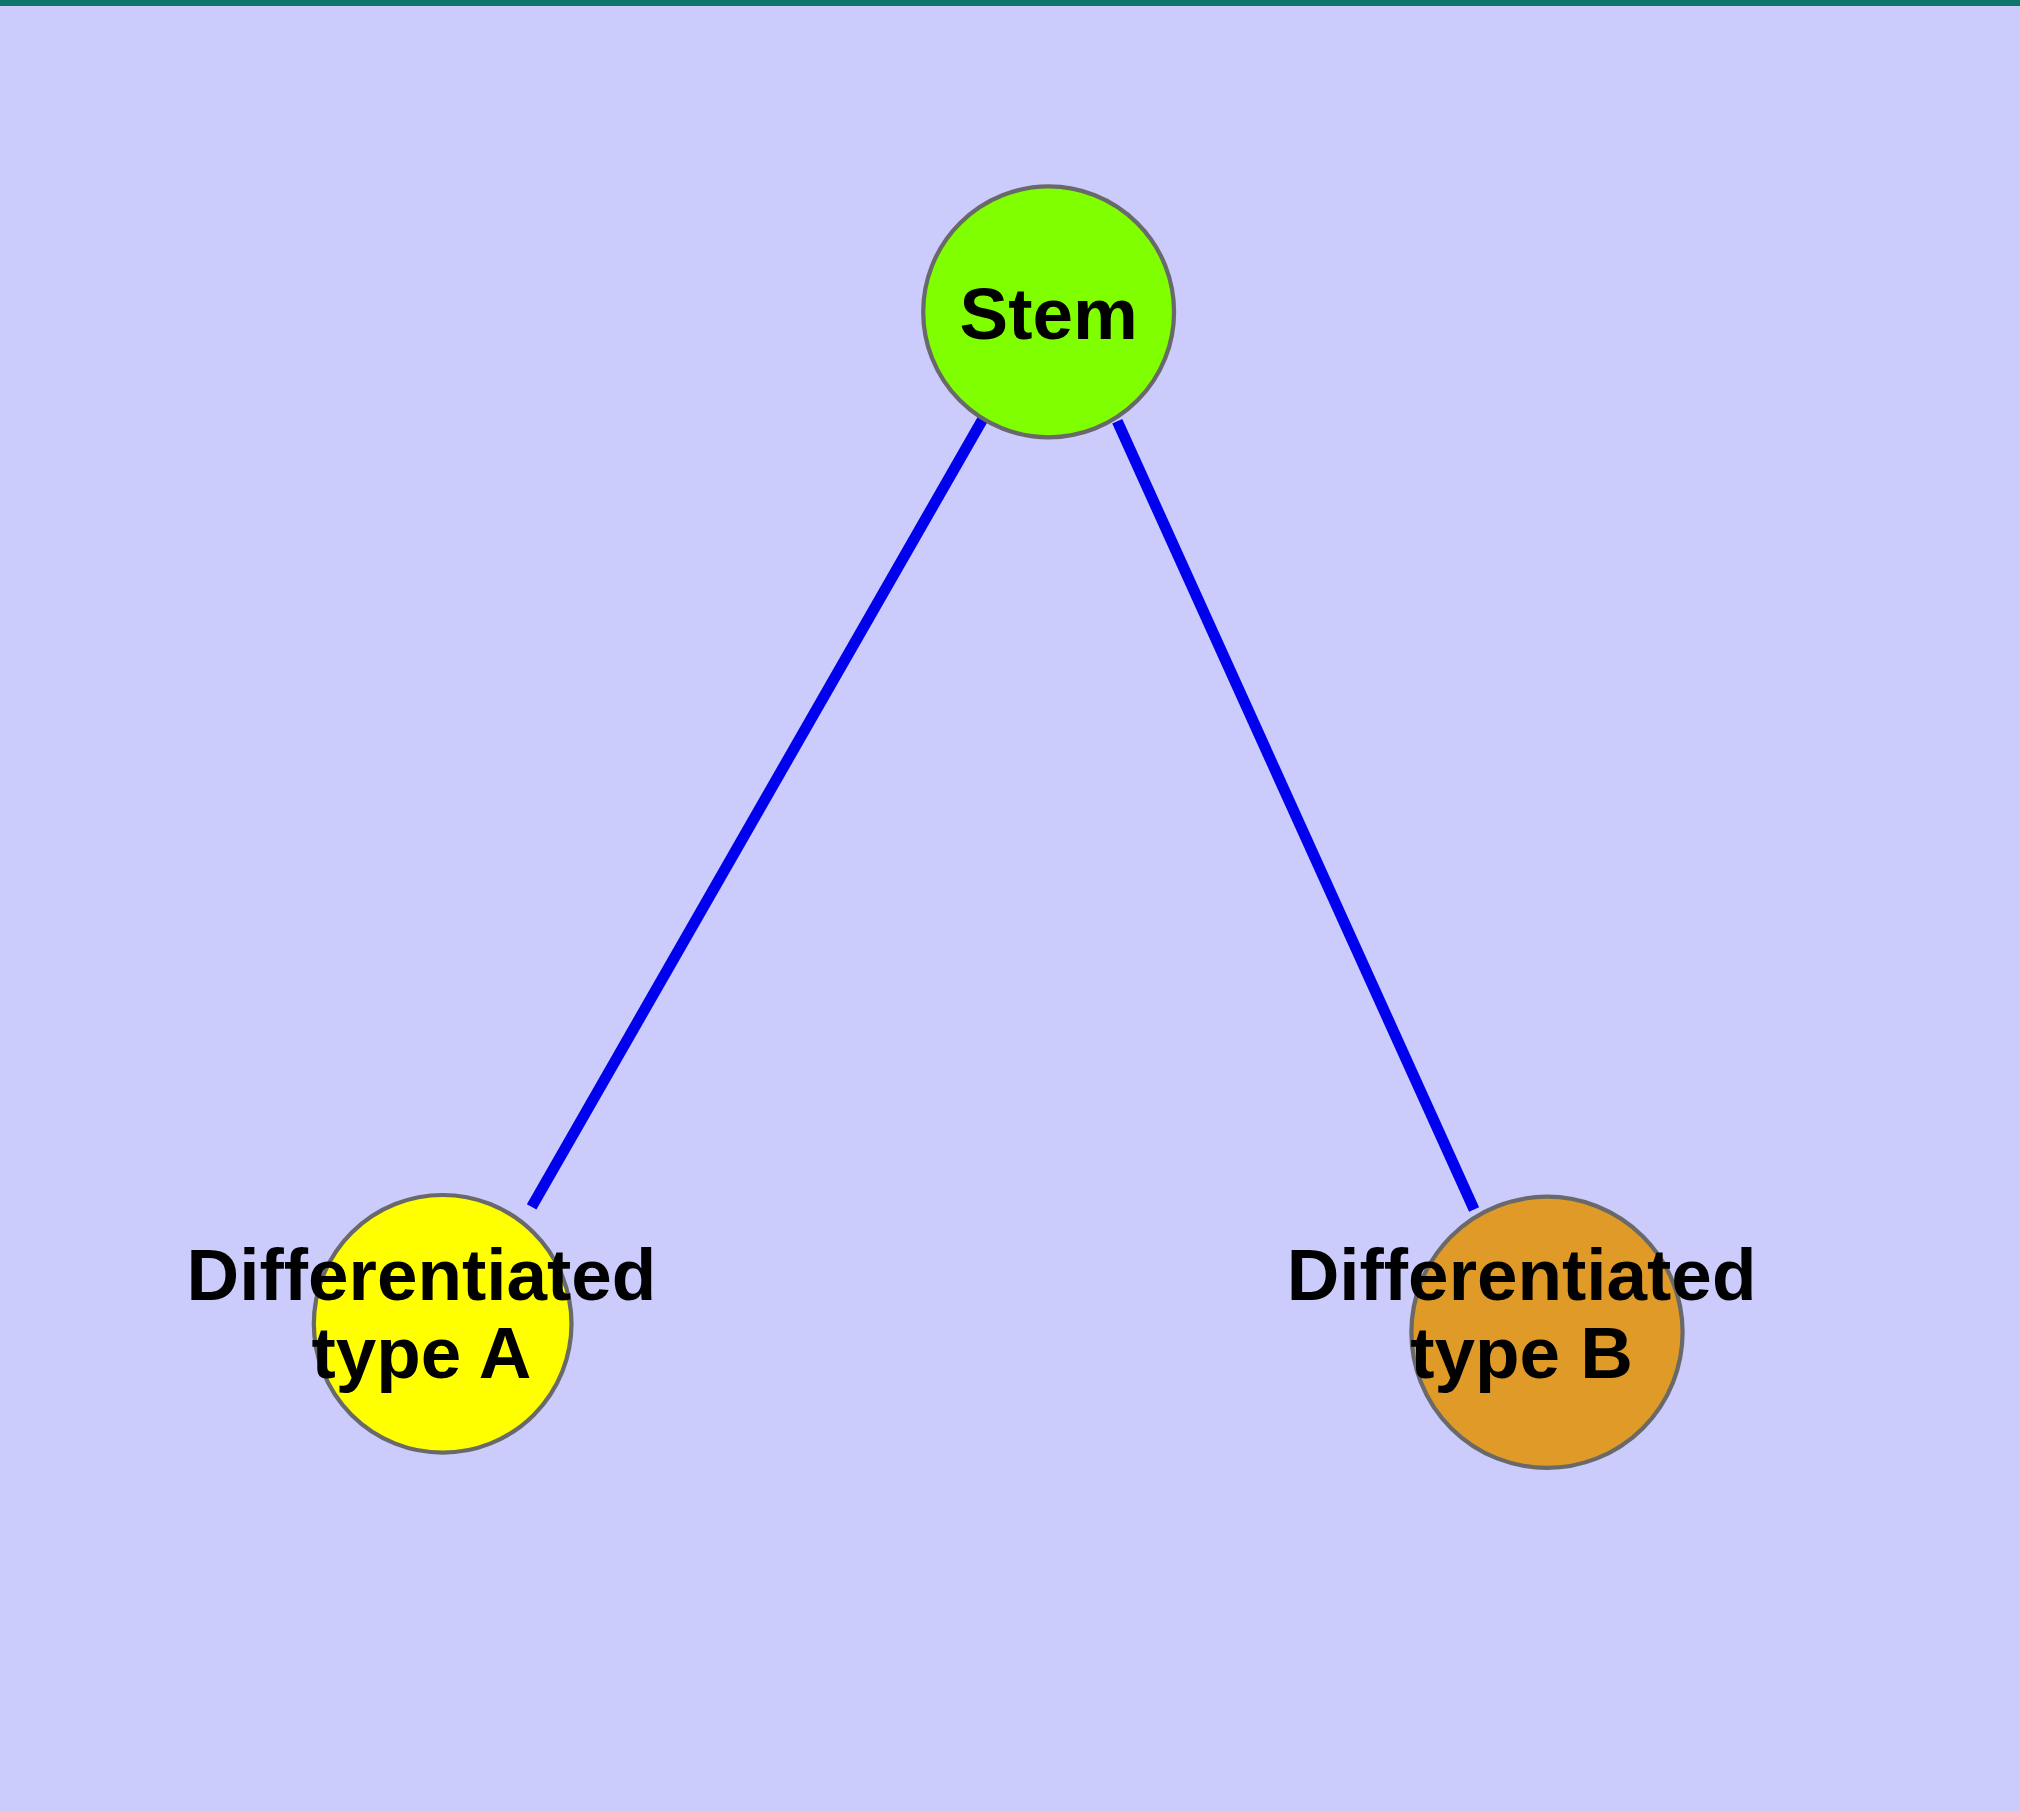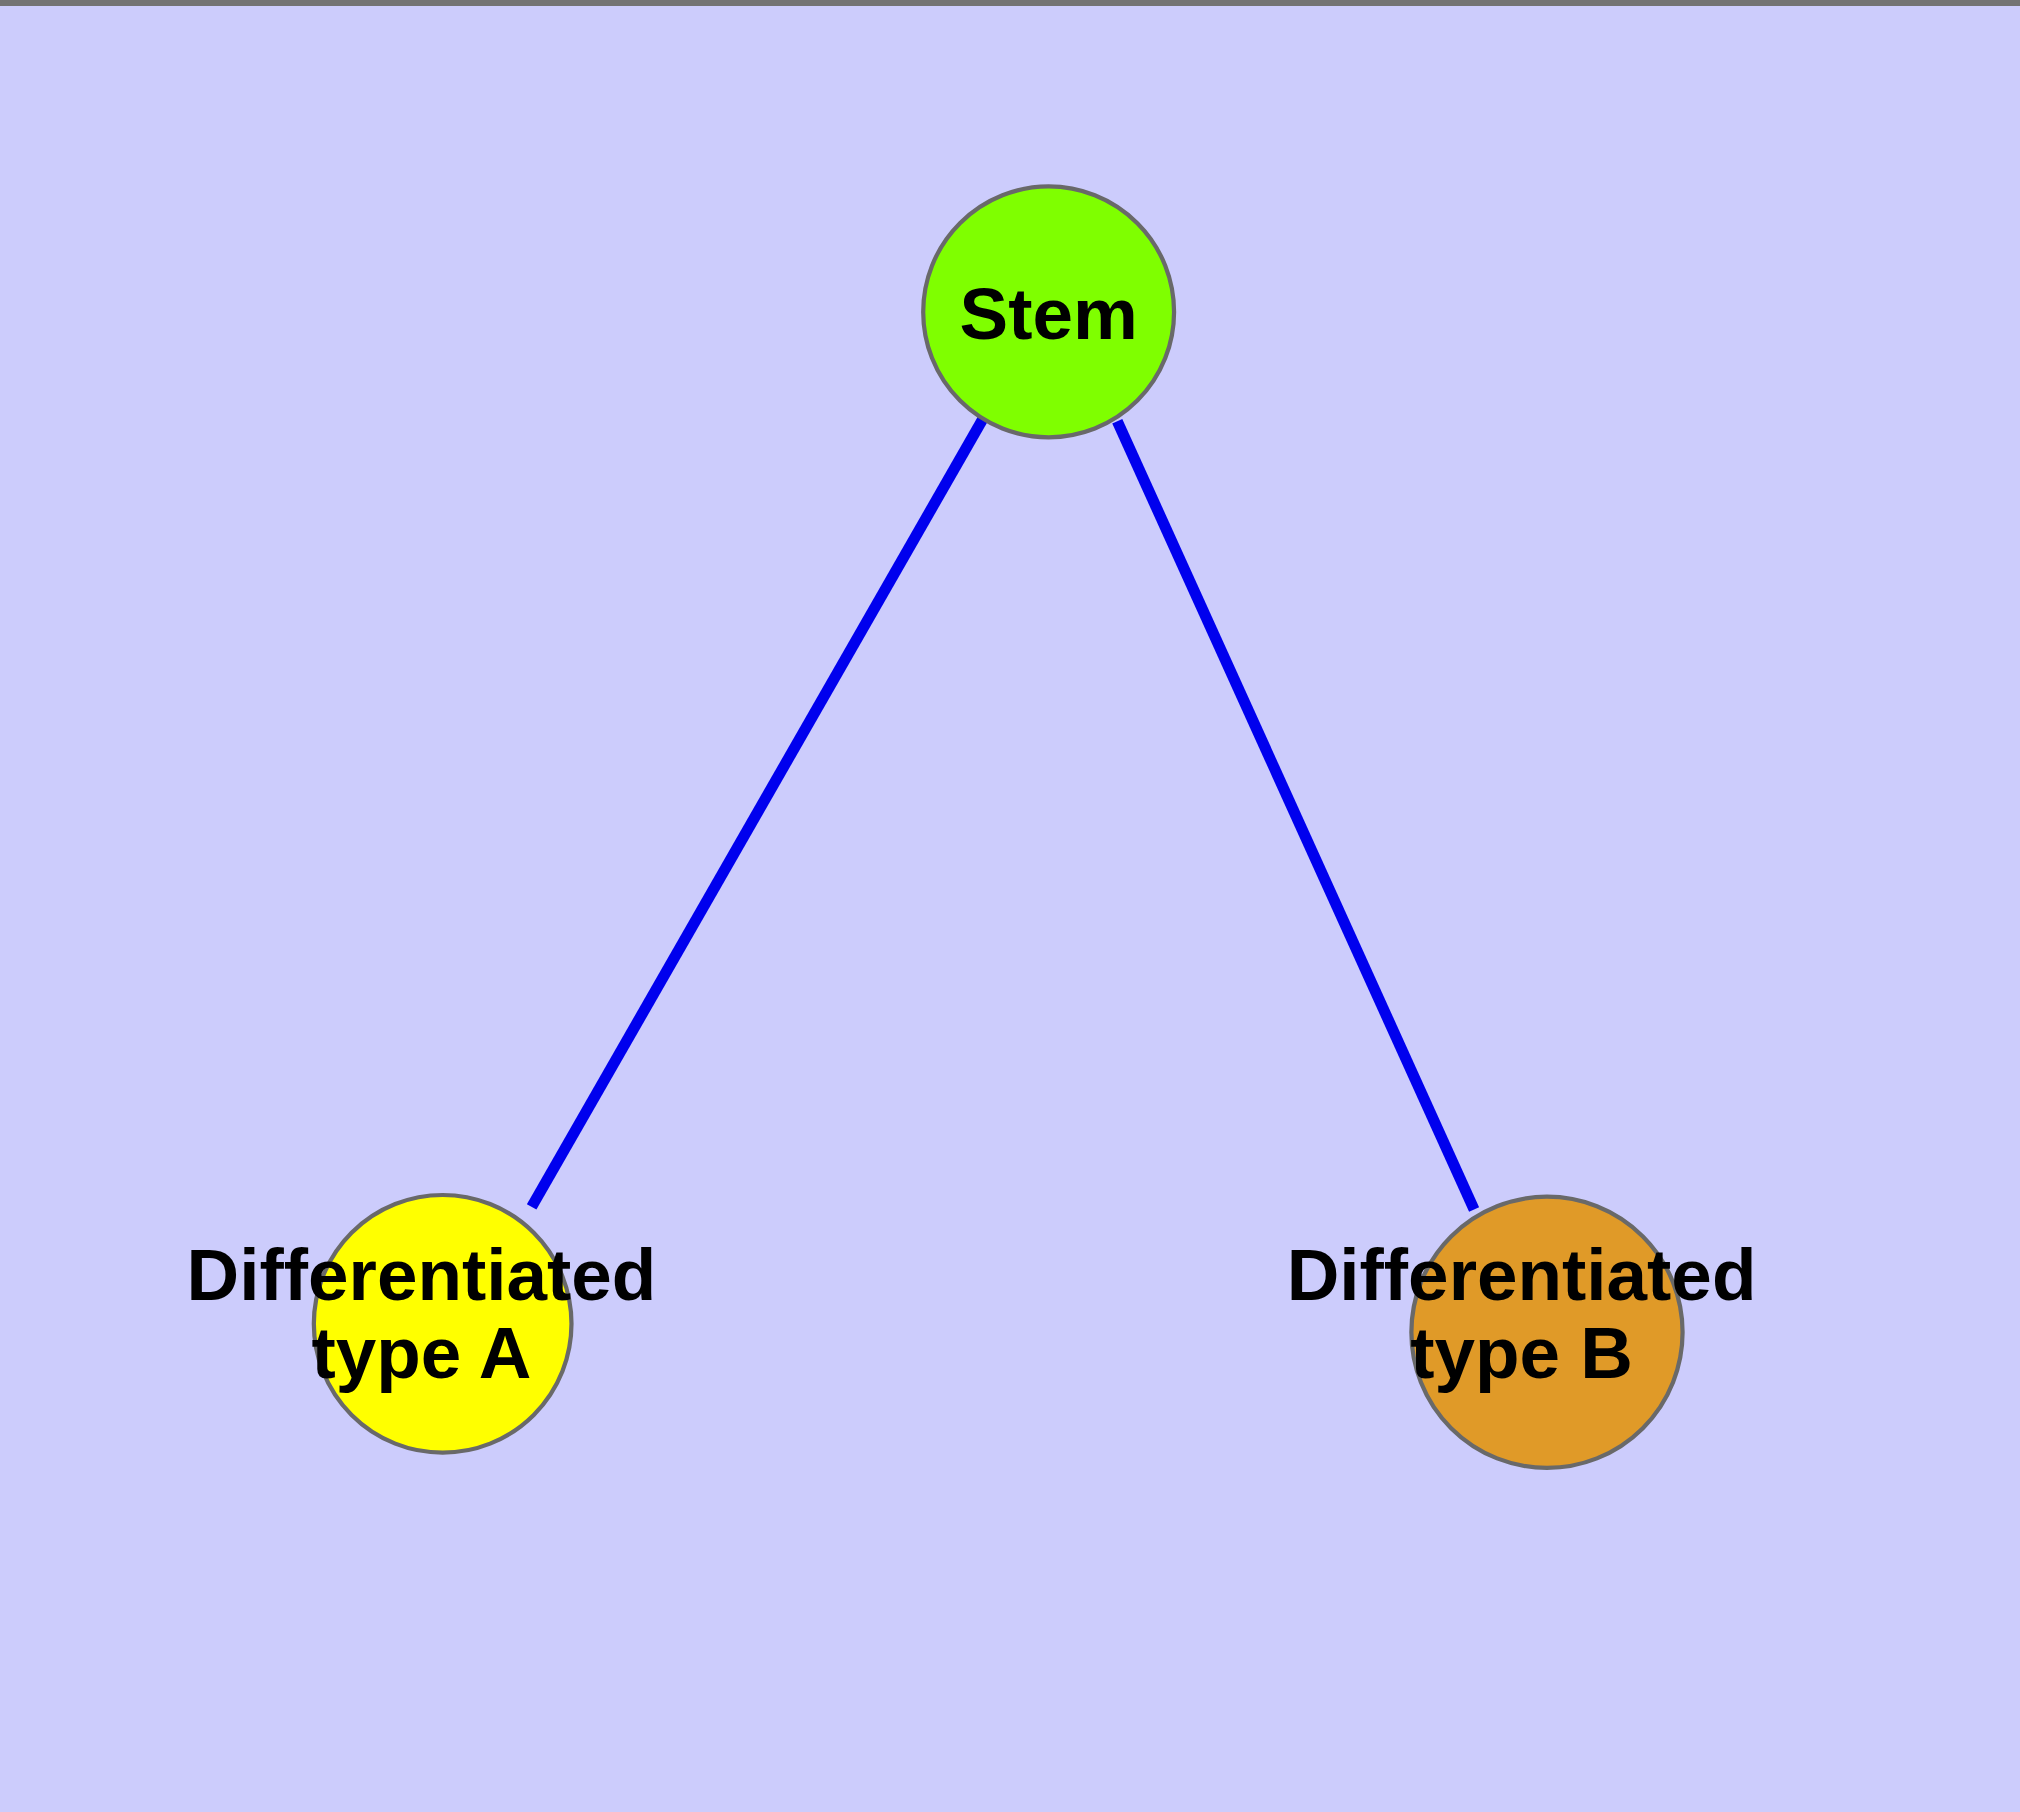--- a/index.html
+++ b/index.html
@@ -43,21 +43,21 @@
     font-weight: bold;
     font-size: 86px;
     fill: #000000;
     text-anchor: middle;
     dominant-baseline: middle;
   }
 </style>
 </head>
 <body>
 
-<div id="canvas" style="background: #737373; width: 2021px; height: 1812px;">
+<div id="canvas" style="background: #0f766e; width: 2021px; height: 1812px;">
   <div id="plot-area" style="background: rgb(204, 204, 252); width: 2021px;"></div>
 
   <svg id="graph-svg" viewBox="0 0 2384 2138" xmlns="http://www.w3.org/2000/svg">
 
     <g>
       <line class="edge-line" x1="1159" y1="495" x2="627" y2="1424" stroke="#0000ee" stroke-width="13"></line>
       <line class="edge-line" x1="1318" y1="497" x2="1739" y2="1427" stroke="#0000ee" stroke-width="13"></line>
     </g>
 
     <g>

